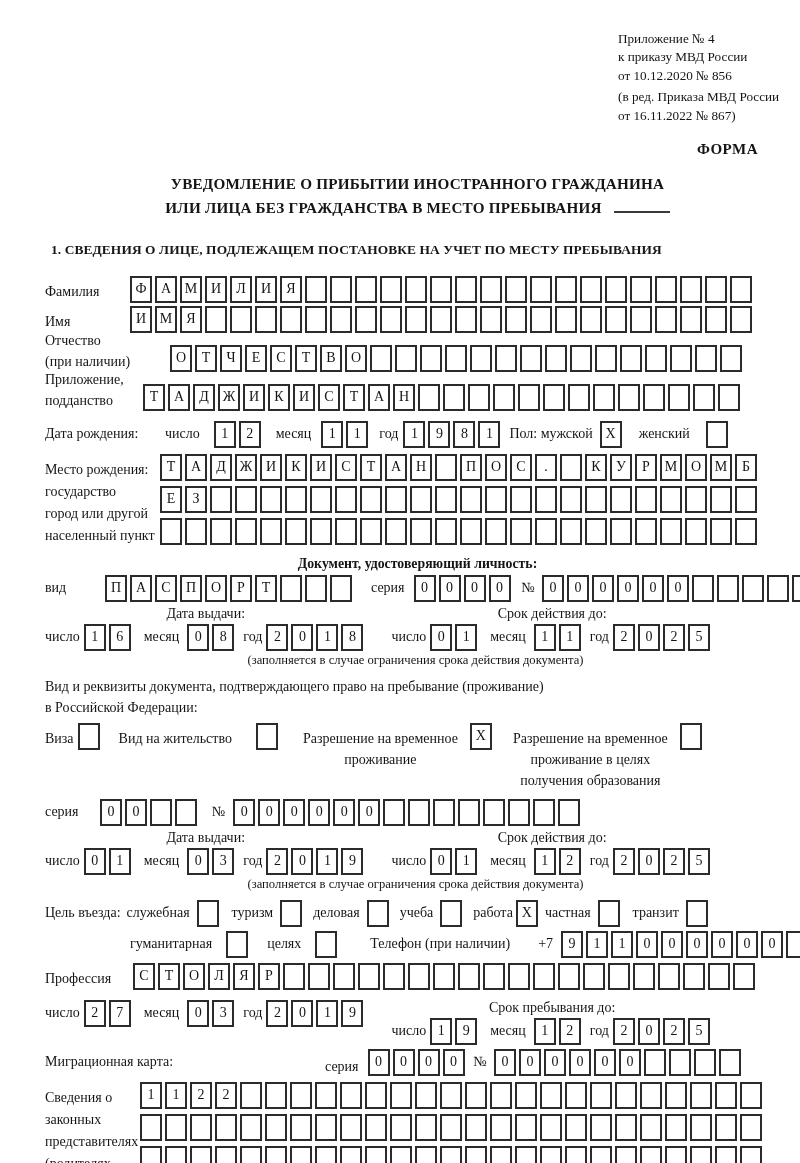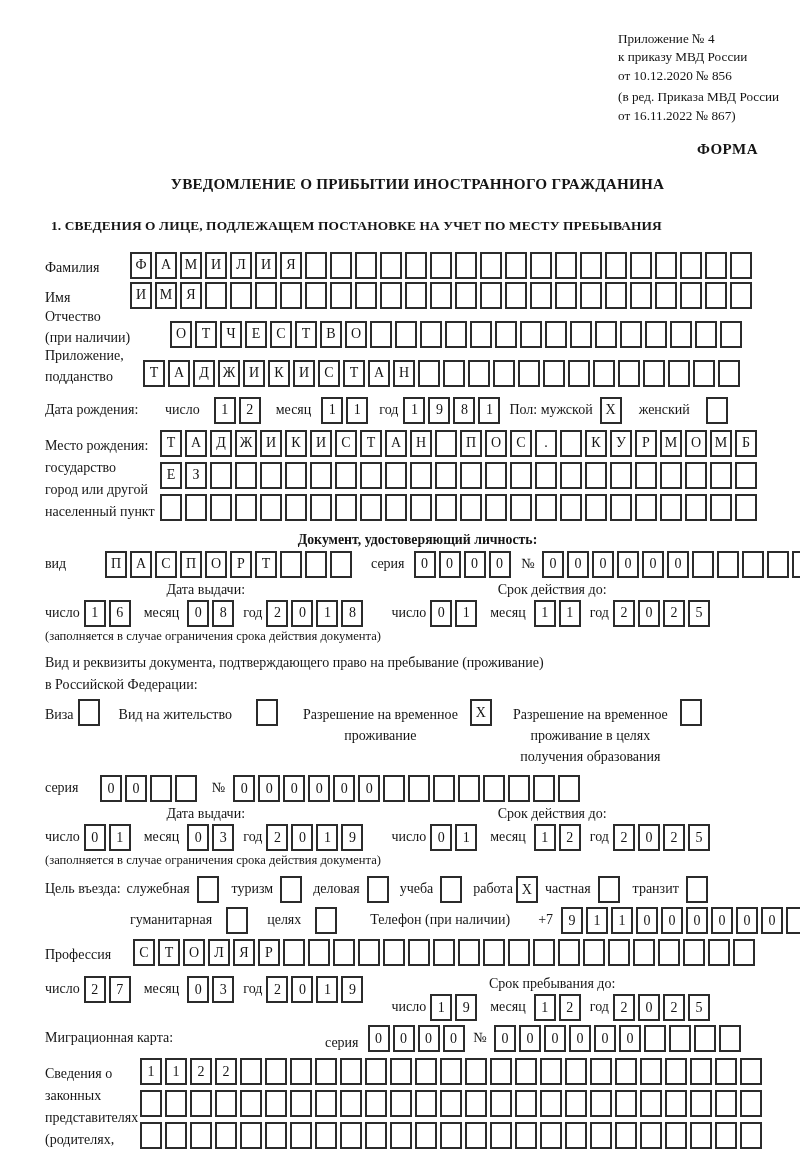--- a/index.html
+++ b/index.html
@@ -28,21 +28,21 @@
   .cbox{margin-left:7px;}
   .stack .boxes{margin-bottom:5px;}
   .h34{height:36px;align-items:flex-end;}
   .center-bold{text-align:center;font-weight:bold;font-size:13.8px;margin-top:6px;}
   .dates{display:flex;margin-top:4px;}
   .dg{display:flex;flex-direction:column;}
   .dg2{margin-left:25px;}
   .dhead{text-align:center;font-size:14px;margin-bottom:2px;}
   .dline{display:flex;align-items:flex-start;}
   .dline .inl{padding-top:5px;}
-  .note-right{text-align:left;font-size:12.6px;padding-right:4px;margin-top:2px;}
+  .note-right{text-align:center;font-size:12.6px;padding-right:4px;margin-top:2px;}
   .intro{margin-top:8px;line-height:1.55;}
   .permit{display:flex;align-items:flex-start;margin-top:4px;}
   .popt{display:flex;align-items:flex-start;}
   .popt .plbl{text-align:center;line-height:1.5;padding-top:5px;}
   .purpose-row{display:flex;align-items:flex-start;margin-top:8px;}
   .purpose-row .inl{padding-top:5px;}
   .opt-pair{display:flex;align-items:flex-start;}
   .legal{position:relative;margin-top:6px;min-height:98px;}
   .legal .lbl{position:absolute;left:0;top:0;line-height:22px;}
   .legal .stack{margin-left:95px;}
@@ -58,20 +58,23 @@
     <div>от 10.12.2020 № 856</div>
     <div class="gap"></div>
     <div>(в ред. Приказа МВД России</div>
     <div>от 16.11.2022 № 867)</div>
   </div>
 
   <div class="forma">ФОРМА</div>
 
   <div class="title">
     <div>УВЕДОМЛЕНИЕ О ПРИБЫТИИ ИНОСТРАННОГО ГРАЖДАНИНА</div>
+    <div>
+      <span>ИЛИ ЛИЦА БЕЗ ГРАЖДАНСТВА В МЕСТО ПРЕБЫВАНИЯ</span><span class="blank-line"></span>
+    </div>
   </div>
 
   <div class="sec1">1. СВЕДЕНИЯ О ЛИЦЕ, ПОДЛЕЖАЩЕМ ПОСТАНОВКЕ НА УЧЕТ ПО МЕСТУ ПРЕБЫВАНИЯ</div>
 
   <div class="frow" style="margin-top:18px">
     <div class="lbl" style="width:85px">Фамилия</div>
     <div class="boxes">
         <span class="box">Ф</span>
         <span class="box">А</span>
         <span class="box">М</span>

